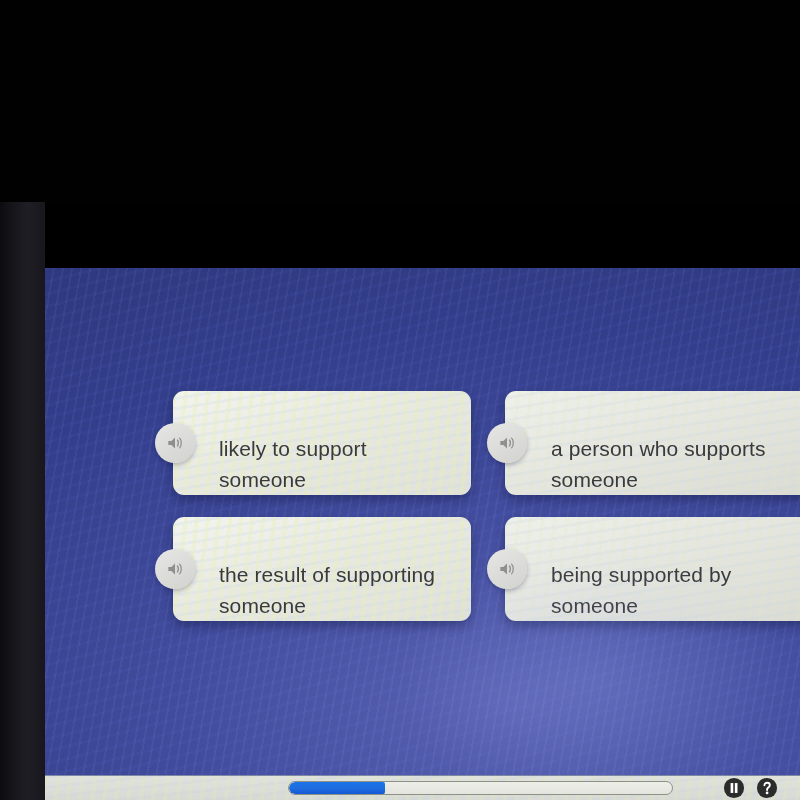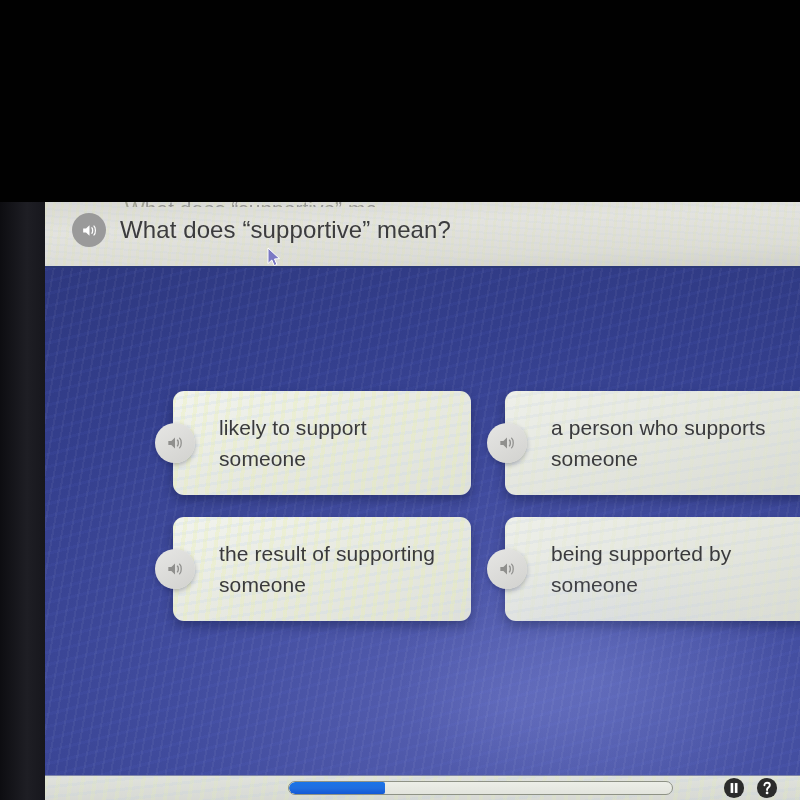--- a/index.html
+++ b/index.html
@@ -164,21 +164,21 @@
     position: absolute;
     width: 298px;
     height: 104px;
     border-radius: 11px;
     background:
       repeating-linear-gradient(97deg, rgba(234,240,168,.30) 0 4px, rgba(255,255,255,0) 4px 11px),
       repeating-linear-gradient(-9deg, rgba(196,214,236,.22) 0 3px, rgba(255,255,255,0) 3px 10px),
       linear-gradient(160deg, #f2f4ee 0%, #e8eae2 45%, #dfe1da 100%);
     box-shadow: 0 5px 11px rgba(10,16,50,.38);
     display: flex;
-    align-items: center;
+    align-items: flex-end;
     cursor: pointer;
   }
   .answer.col-left  { left: 0; }
   .answer.col-right { left: 332px; width: 312px; }
 
   
   .answer.col-right {
     background:
       repeating-linear-gradient(97deg, rgba(226,232,186,.18) 0 4px, rgba(255,255,255,0) 4px 12px),
       repeating-linear-gradient(-9deg, rgba(198,210,228,.20) 0 3px, rgba(255,255,255,0) 3px 11px),
@@ -291,42 +291,20 @@
 </head>
 <body>
 
 <div id="screenshot">
 
   <div class="letterbox-top"></div>
   <div class="bezel-left"></div>
 
   <div class="screen">
 
-    <div class="question-bar">
-
-      <div class="question-ghost">What does “supportive” mean?</div>
-
-      <div class="q-speaker">
-        <span>
-          <svg viewBox="0 0 24 24" aria-hidden="true">
-            <path d="M4 9.5v5h3.6L12 18.6V5.4L7.6 9.5H4z" fill="#ffffff"></path>
-            <path d="M15 8.6c1.3 1 1.3 5.8 0 6.8" stroke="#ffffff" stroke-width="1.7" fill="none" stroke-linecap="round"></path>
-            <path d="M17.6 6.3c2.5 1.9 2.5 9.5 0 11.4" stroke="#ffffff" stroke-width="1.5" fill="none" stroke-linecap="round"></path>
-          </svg>
-        </span>
-      </div>
-
-      <div class="question-text">What does “supportive” mean?</div>
-
-      <div class="cursor">
-        <svg viewBox="0 0 15 21" aria-hidden="true">
-          <path d="M1 1 L1 16.5 L4.8 13 L7.2 18.6 L9.9 17.4 L7.5 12 L12.5 11.6 Z" fill="#7b79c4" stroke="#ffffff" stroke-width="1"></path>
-        </svg>
-      </div>
-    </div>
 
     <div class="quiz-body">
       <div class="answers">
 
         <div class="answer-row">
 
           <div class="answer col-left">
             <div class="answer-speaker">
               <span>
                 <svg viewBox="0 0 24 24" aria-hidden="true">

